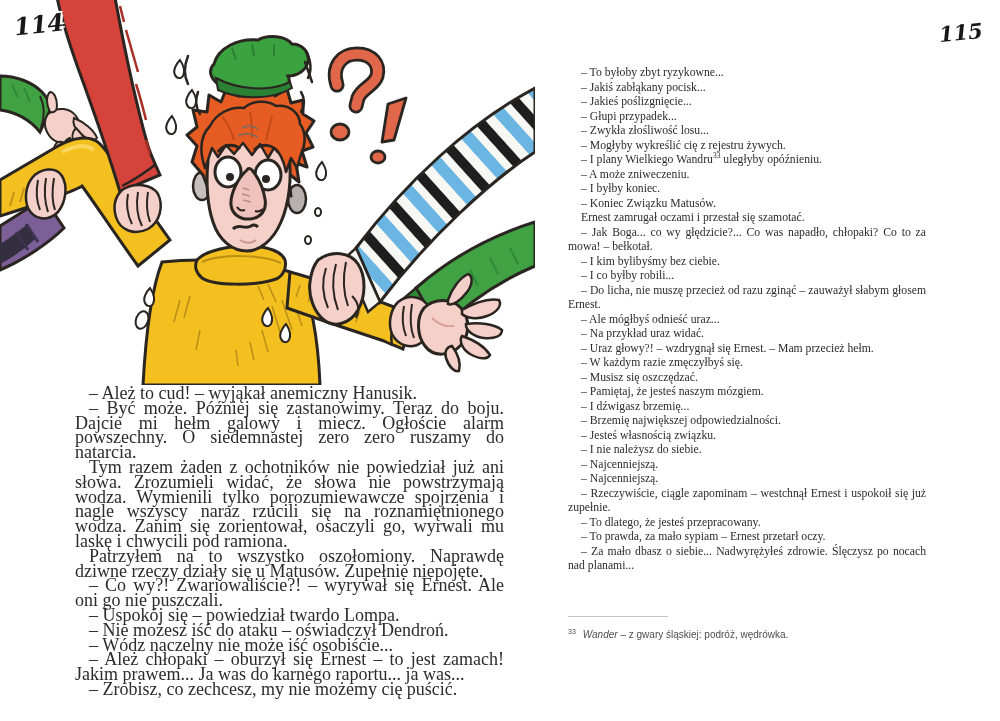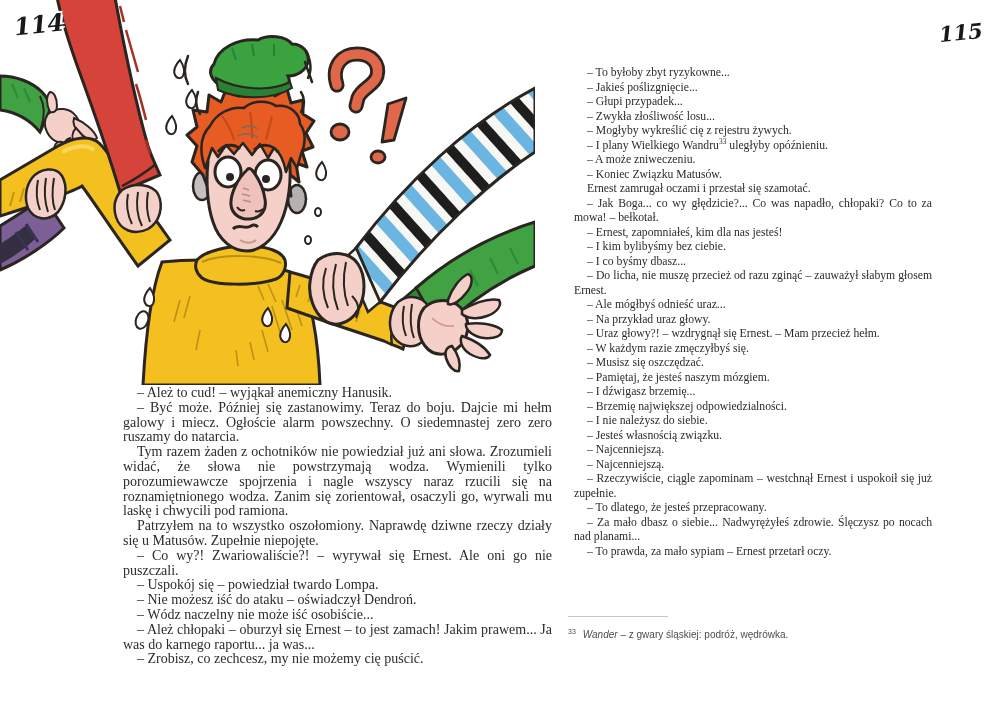--- a/index.html
+++ b/index.html
@@ -20,26 +20,26 @@
   }
   .pagenum-left{
     left:14px;top:10px;font-size:24px;transform:rotate(-6deg);
     text-shadow:-2px -2px 0 #fff,2px -2px 0 #fff,-2px 2px 0 #fff,2px 2px 0 #fff,0 0 3px #fff;
   }
   .pagenum-right{left:404px;top:20px;font-size:21px;transform:rotate(-5deg);}
 
   .text-block p{margin:0;padding:0;text-align:justify;}
   .left-text{
     position:absolute;left:75px;top:386px;width:429px;
-    font-size:14px;line-height:14.8px;margin-left:48px;
+    font-size:18px;line-height:14.8px;
   }
   .left-text p{text-indent:14px;}
   .right-text{
     position:absolute;left:33px;top:66px;width:358px;
-    font-size:11.7px;line-height:14.5px;margin-left:6px;
+    font-size:11.7px;line-height:14.5px;
   }
   .right-text p{text-indent:13px;}
   .fn-ref{font-size:7.5px;line-height:0;vertical-align:super;}
 
   .footnote{
     position:absolute;left:33px;top:616px;width:370px;
     font-family:"Liberation Sans",sans-serif;color:#4d4d4d;font-size:10px;
   }
   .footnote-rule{width:100px;border-top:1px solid #c6c6c6;height:0;margin-bottom:8px;}
   .footnote-text{margin:0;line-height:13px;}
@@ -224,49 +224,50 @@
       <p>– Zrobisz, co zechcesz, my nie możemy cię puścić.</p>
     </div>
   </section>
 
   <section class="page page-right">
 
     <div class="pagenum pagenum-right">115</div>
 
     <div class="text-block right-text">
       <p>– To byłoby zbyt ryzykowne...</p>
+      <p>– Jakiś zabłąkany pocisk...</p>
       <p>– Jakieś poślizgnięcie...</p>
       <p>– Głupi przypadek...</p>
       <p>– Zwykła złośliwość losu...</p>
       <p>– Mogłyby wykreślić cię z rejestru żywych.</p>
       <p><span>– I plany Wielkiego Wandru</span><sup class="fn-ref">33</sup><span> uległyby opóźnieniu.</span></p>
       <p>– A może zniweczeniu.</p>
+      <p>– I byłby koniec.</p>
       <p>– Koniec Związku Matusów.</p>
       <p>Ernest zamrugał oczami i przestał się szamotać.</p>
       <p>– Jak Boga... co wy głędzicie?... Co was napadło, chłopaki? Co to za mowa! – bełkotał.</p>
-      <p>– Ernest, zapomniałeś, kim dla nas jesteś!</p>
       <p>– I kim bylibyśmy bez ciebie.</p>
-      <p>– I co byśmy dbasz...</p>
+      <p>– I co byłby robili...</p>
       <p>– Do licha, nie muszę przecież od razu zginąć – zauważył słabym głosem Ernest.</p>
       <p>– Ale mógłbyś odnieść uraz...</p>
-      <p>– Na przykład uraz głowy.</p>
+      <p>– Na przykład uraz widać.</p>
       <p>– Uraz głowy?! – wzdrygnął się Ernest. – Mam przecież hełm.</p>
       <p>– W każdym razie zmęczyłbyś się.</p>
       <p>– Musisz się oszczędzać.</p>
       <p>– Pamiętaj, że jesteś naszym mózgiem.</p>
       <p>– I dźwigasz brzemię...</p>
       <p>– Brzemię największej odpowiedzialności.</p>
+      <p>– Jesteś własnością związku.</p>
       <p>– I nie należysz do siebie.</p>
-      <p>– Jesteś własnością związku.</p>
       <p>– Najcenniejszą.</p>
       <p>– Najcenniejszą.</p>
       <p>– Rzeczywiście, ciągle zapominam – westchnął Ernest i uspokoił się już zupełnie.</p>
       <p>– To dlatego, że jesteś przepracowany.</p>
+      <p>– To prawda, za mało sypiam – Ernest przetarł oczy.</p>
       <p>– Za mało dbasz o siebie... Nadwyrężyłeś zdrowie. Ślęczysz po nocach nad planami...</p>
-      <p>– To prawda, za mało sypiam – Ernest przetarł oczy.</p>
     </div>
 
     <div class="footnote">
       <div class="footnote-rule"></div>
       <p class="footnote-text"><span class="fn-marker">33</span><i>Wander</i><span> – z gwary śląskiej: podróż, wędrówka.</span></p>
     </div>
   </section>
 </div>
 
 </body></html>

